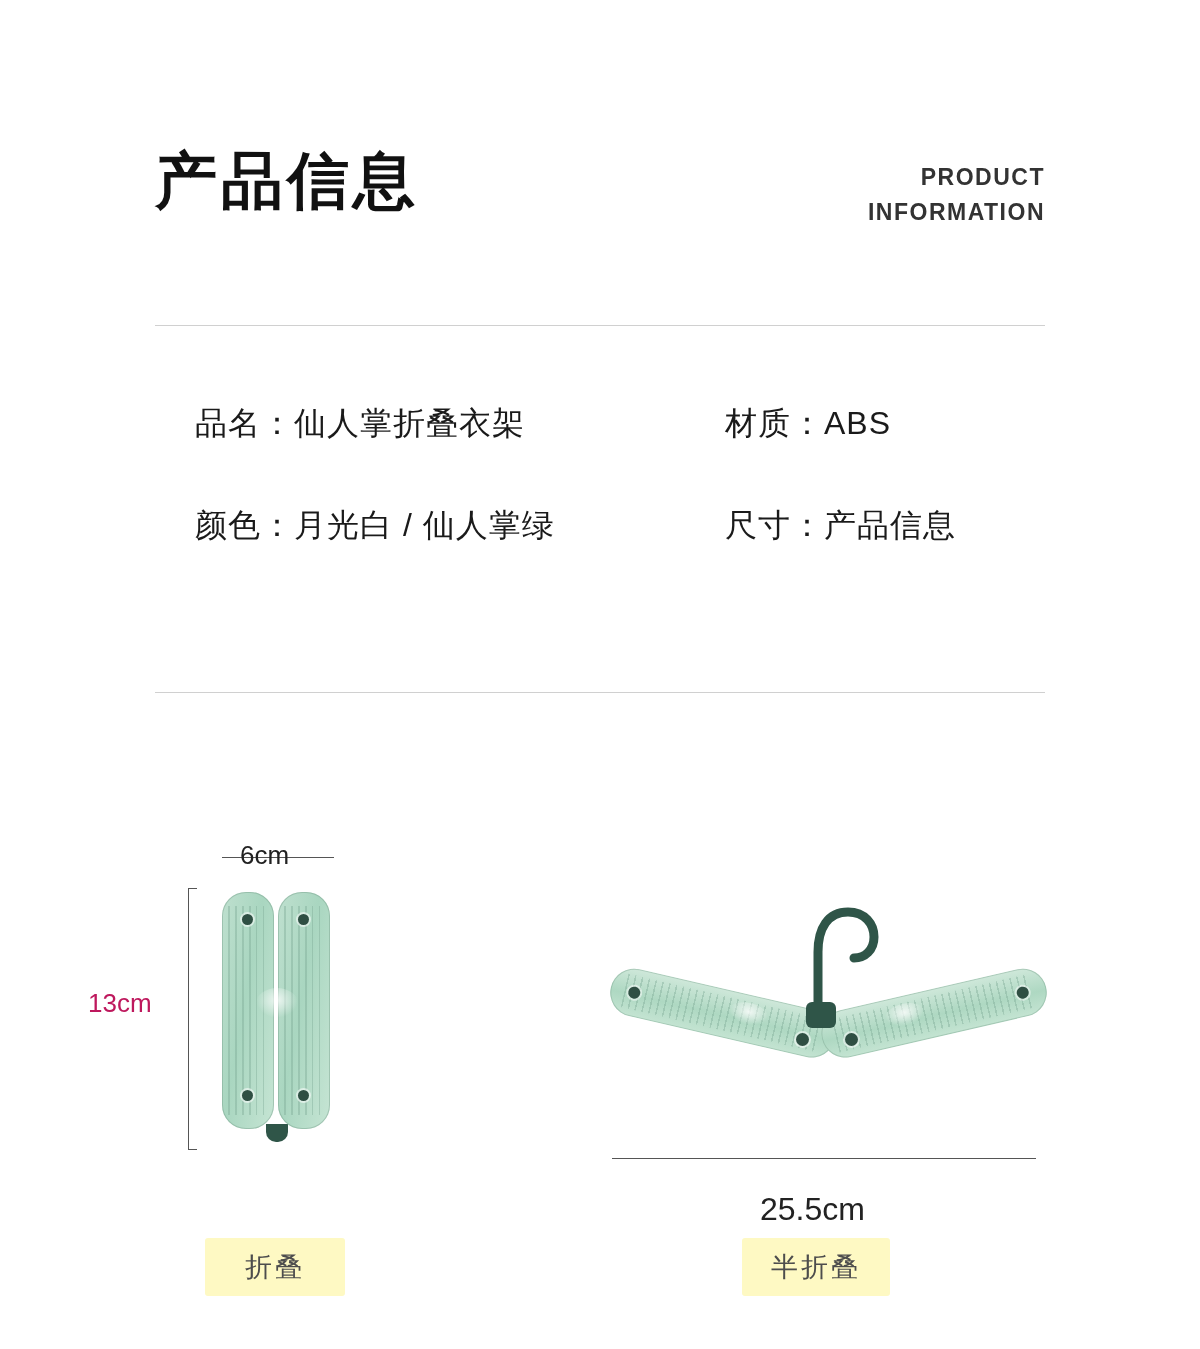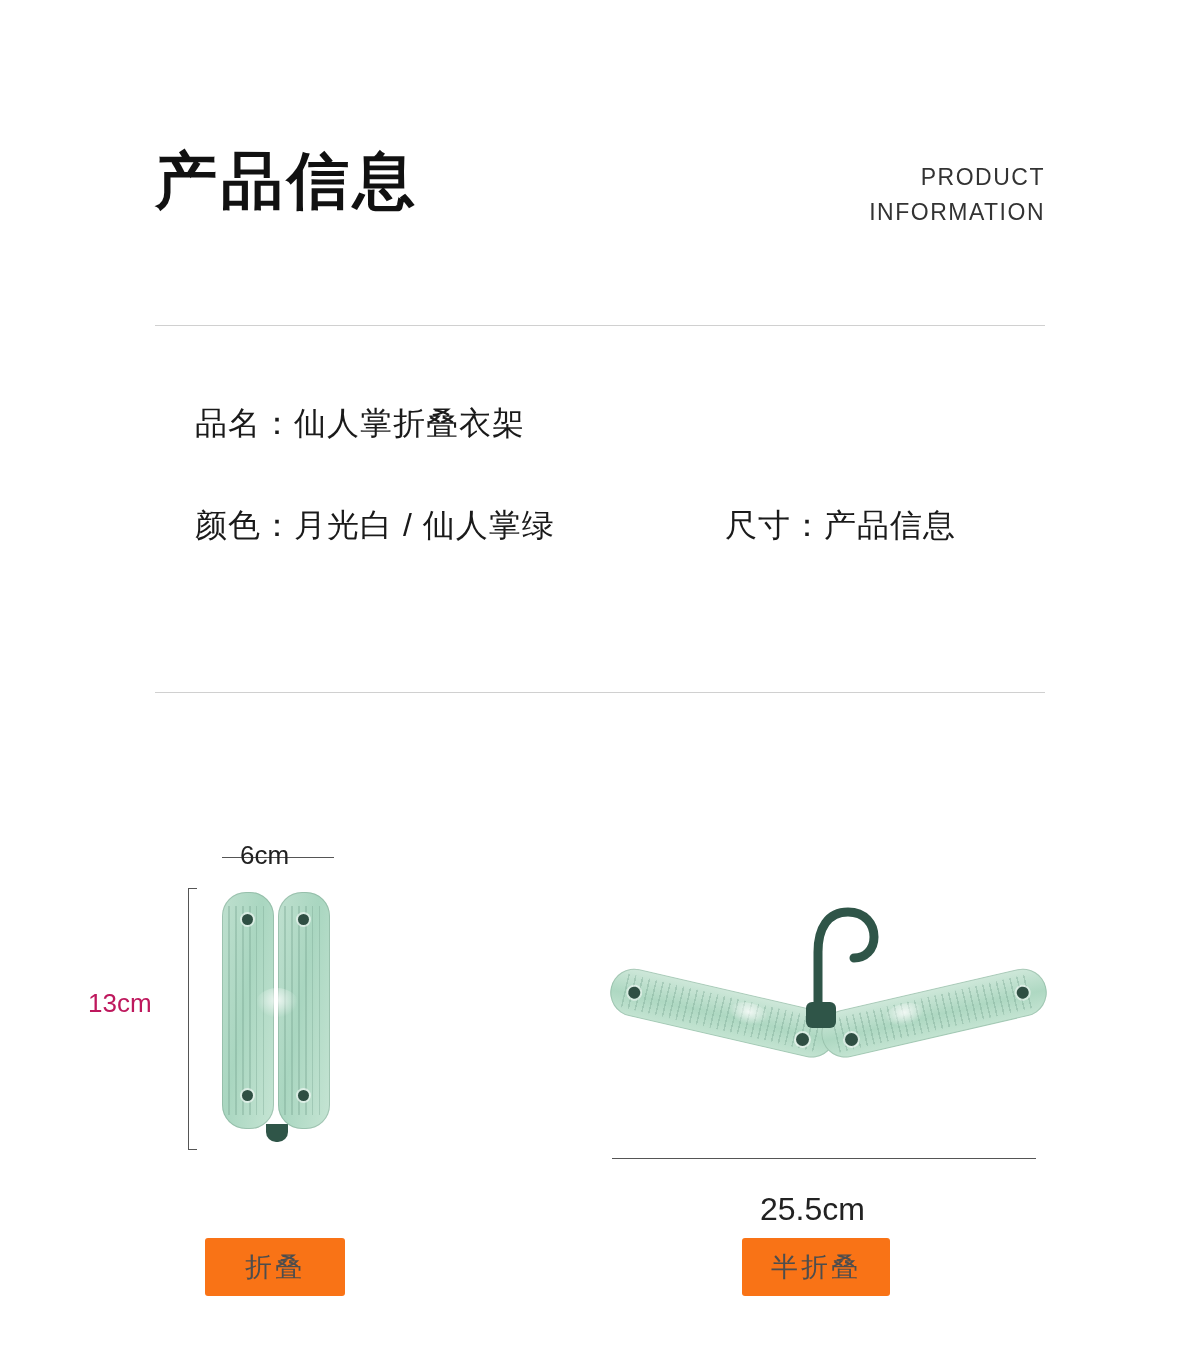--- a/index.html
+++ b/index.html
@@ -36,21 +36,21 @@
     padding-top: 10px;
   }
   .title-en {
     text-align: right;
     font-size: 23px;
     line-height: 1.5;
     letter-spacing: 1.5px;
     color: #333333;
     padding-top: 20px;
   }
-  .title-en div { white-space: nowrap; }
+  .title-en div { white-space: nowrap; font-weight: bold; }
 
   
   .rule {
     position: absolute;
     left: 155px;
     width: 890px;
     height: 1px;
     background: #d0d0d0;
   }
   .rule.top { top: 325px; }
@@ -257,21 +257,21 @@
     position: absolute;
     left: 760px;
     top: 431px;
     font-size: 32px;
     color: #222;
   }
 
   
   .pill {
     position: absolute;
-    background: #f97316;
+    background: #fef9c3;
     color: #4d4d4d;
     font-size: 27px;
     letter-spacing: 3px;
     display: flex;
     align-items: center;
     justify-content: center;
     height: 58px;
     border-radius: 3px;
   }
   .pill.one { left: 205px; top: 1238px; width: 140px; }
@@ -287,20 +287,21 @@
     <div>INFORMATION</div>
   </div>
 </div>
 
 <div class="rule top"></div>
 <div class="rule bottom"></div>
 
 <div class="specs">
   <div class="spec-row">
     <div class="spec-cell left">品名：仙人掌折叠衣架</div>
+    <div class="spec-cell right">材质：ABS</div>
   </div>
   <div class="spec-row">
     <div class="spec-cell left">颜色：月光白 / 仙人掌绿</div>
     <div class="spec-cell right">尺寸：产品信息</div>
   </div>
 </div>
 
 <div class="diagram">
 
   <div class="v-measure"></div>

